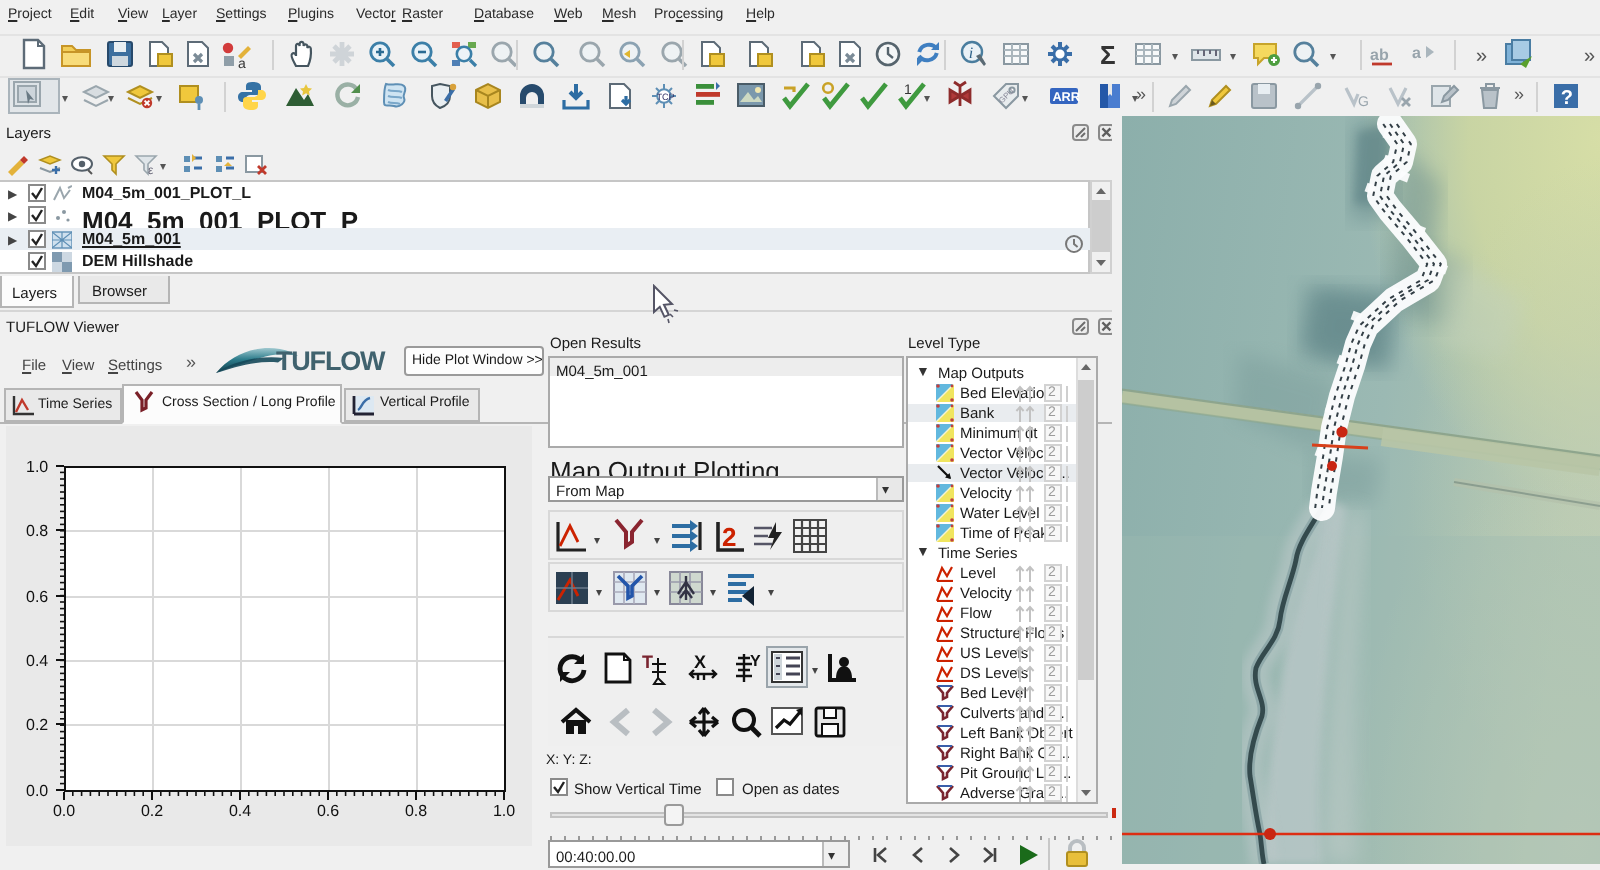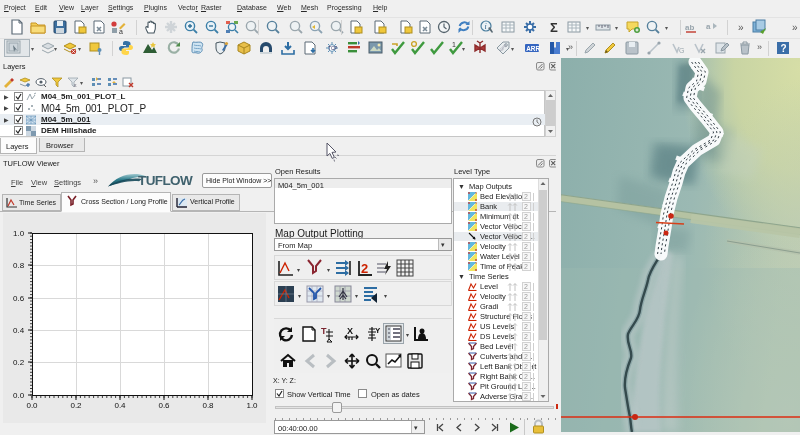--- a/index.html
+++ b/index.html
@@ -407,21 +407,21 @@
 <div class="lbl" style="left:4px;top:104px;font-size:6px;color:#444">▶</div>
 <div class="ab" style="left:14px;top:103px"><svg width="9" height="9" viewBox="0 0 9 9">
       <rect x="0.5" y="0.5" width="8" height="8" fill="#fff" stroke="#8a8a8a"></rect>
       <path d="M2 4.500000 l2 2.5 L7.000000 2" fill="none" stroke="#222" stroke-width="1.2"></path>
     </svg></div>
 <div class="ab" style="left:26px;top:103px;width:10px;height:10px"><svg width="10" height="10" viewBox="0 0 10 10">
       <circle cx="3" cy="6" r="1" fill="#8a98a1"></circle>
       <circle cx="6" cy="3" r="1" fill="#8a98a1"></circle>
       <circle cx="8" cy="7" r="0.8" fill="#8a98a1"></circle>
     </svg></div>
-<div class="lbl" style="left:41px;top:103px;font-size:10px;font-weight:normal;">M04_5m_001_PLOT_P</div>
+<div class="lbl" style="left:41px;top:103px;font-size:13px;font-weight:bold;">M04_5m_001_PLOT_P</div>
 <div class="ab" style="left:0;top:114px;width:545px;height:11px;background:#e9eef3"></div>
 <div class="lbl" style="left:4px;top:116px;font-size:6px;color:#444">▶</div>
 <div class="ab" style="left:14px;top:115px"><svg width="9" height="9" viewBox="0 0 9 9">
       <rect x="0.5" y="0.5" width="8" height="8" fill="#fff" stroke="#8a8a8a"></rect>
       <path d="M2 4.500000 l2 2.5 L7.000000 2" fill="none" stroke="#222" stroke-width="1.2"></path>
     </svg></div>
 <div class="ab" style="left:26px;top:115px;width:10px;height:10px"><svg width="10" height="10" viewBox="0 0 10 10">
       <rect x="0" y="1" width="10" height="8" fill="#cfe0ee" stroke="#5e8fb5" stroke-width=".7"></rect>
       <path d="M0 5h10M5 1v8M0 1l10 8M10 1L0 9" stroke="#5e8fb5" stroke-width=".6"></path>
     </svg></div>
@@ -626,21 +626,21 @@
 <div class="lbl" style="left:13px;top:391px;font-size:8px;color:#111">0.0</div>
 <div class="lbl" style="left:13px;top:358px;font-size:8px;color:#111">0.2</div>
 <div class="lbl" style="left:13px;top:326px;font-size:8px;color:#111">0.4</div>
 <div class="lbl" style="left:13px;top:294px;font-size:8px;color:#111">0.6</div>
 <div class="lbl" style="left:13px;top:261px;font-size:8px;color:#111">0.8</div>
 <div class="lbl" style="left:13px;top:229px;font-size:8px;color:#111">1.0</div>
 <div class="lbl" style="left:275px;top:167px;font-size:7.5px">Open Results</div>
 <div class="ab" style="left:274px;top:178px;width:178px;height:46px;background:#fff;border:1px solid #aaa"></div>
 <div class="ab" style="left:275px;top:179px;width:176px;height:9px;background:#ededed"></div>
 <div class="lbl" style="left:278px;top:181px;font-size:7.5px">M04_5m_001</div>
-<div class="lbl" style="left:275px;top:228px;font-size:10px">Map Output Plotting</div>
+<div class="lbl" style="left:275px;top:228px;font-size:13px">Map Output Plotting</div>
 <div class="ab" style="left:274px;top:238px;width:178px;height:13px;background:#fff;border:1px solid #999"></div>
 <div class="lbl" style="left:278px;top:241px;font-size:7.5px">From Map</div>
 <div class="ab" style="left:438px;top:239px;width:13px;height:11px;background:#e8e8e8;border-left:1px solid #bbb"></div>
 <div class="lbl" style="left:441px;top:241px;font-size:7px;color:#333">▾</div>
 <div class="ab" style="left:274px;top:255px;width:178px;height:25px;background:#efefef;border:1px solid #d8d8d8"></div>
 <div class="ab" style="left:274px;top:281px;width:178px;height:25px;background:#efefef;border:1px solid #d8d8d8"></div>
 <div class="ab" style="left:274px;top:318px;width:178px;height:31px;background:#efefef;border-top:1px solid #d8d8d8"></div>
 <div class="ab" style="left:274px;top:349px;width:178px;height:24px;background:#efefef"></div>
 <div class="ab" style="left:277px;top:259px;width:18px;height:18px"><svg width="18" height="18" viewBox="0 0 18 18">
       <path d="M2 2v14h14" fill="none" stroke="#222" stroke-width="1.6"></path>
@@ -984,21 +984,21 @@
 <div class="ab" style="left:507px;top:292.0px;width:12px;height:9px"><svg width="12" height="9" viewBox="0 0 12 9">
       <path d="M3 9V2M1.2 3.5L3 1.5l1.8 2M8 9V2M6.2 3.5L8 1.5l1.8 2" fill="none" stroke="#c2c2c2" stroke-width="1"></path>
     </svg></div>
 <div class="ab" style="left:522px;top:292.0px;width:9px;height:9px;background:#f7f7f7;border:1px solid #d2d2d2"></div>
 <div class="lbl" style="left:524px;top:292.5px;font-size:7px;color:#9a9a9a">2</div>
 <div class="ab" style="left:533px;top:292.5px;width:1px;height:8px;background:#cfcfcf"></div>
 <div class="ab" style="left:468px;top:302.0px;width:9px;height:9px"><svg width="9" height="9" viewBox="0 0 9 9">
       <path d="M0.5 8.5L3 2l2.5 4L8 1.5" fill="none" stroke="#cc2200" stroke-width="1.1"></path>
       <path d="M0.5 8.5h8" stroke="#cc2200" stroke-width="1.1"></path>
     </svg></div>
-<div class="lbl" style="left:480px;top:301.7px;font-size:7.5px">Gradi</div>
+<div class="lbl" style="left:480px;top:301.7px;font-size:7.5px">Flow</div>
 <div class="ab" style="left:507px;top:302.0px;width:12px;height:9px"><svg width="12" height="9" viewBox="0 0 12 9">
       <path d="M3 9V2M1.2 3.5L3 1.5l1.8 2M8 9V2M6.2 3.5L8 1.5l1.8 2" fill="none" stroke="#c2c2c2" stroke-width="1"></path>
     </svg></div>
 <div class="ab" style="left:522px;top:302.0px;width:9px;height:9px;background:#f7f7f7;border:1px solid #d2d2d2"></div>
 <div class="lbl" style="left:524px;top:302.5px;font-size:7px;color:#9a9a9a">2</div>
 <div class="ab" style="left:533px;top:302.5px;width:1px;height:8px;background:#cfcfcf"></div>
 <div class="ab" style="left:468px;top:312.0px;width:9px;height:9px"><svg width="9" height="9" viewBox="0 0 9 9">
       <path d="M0.5 8.5L3 2l2.5 4L8 1.5" fill="none" stroke="#cc2200" stroke-width="1.1"></path>
       <path d="M0.5 8.5h8" stroke="#cc2200" stroke-width="1.1"></path>
     </svg></div>

